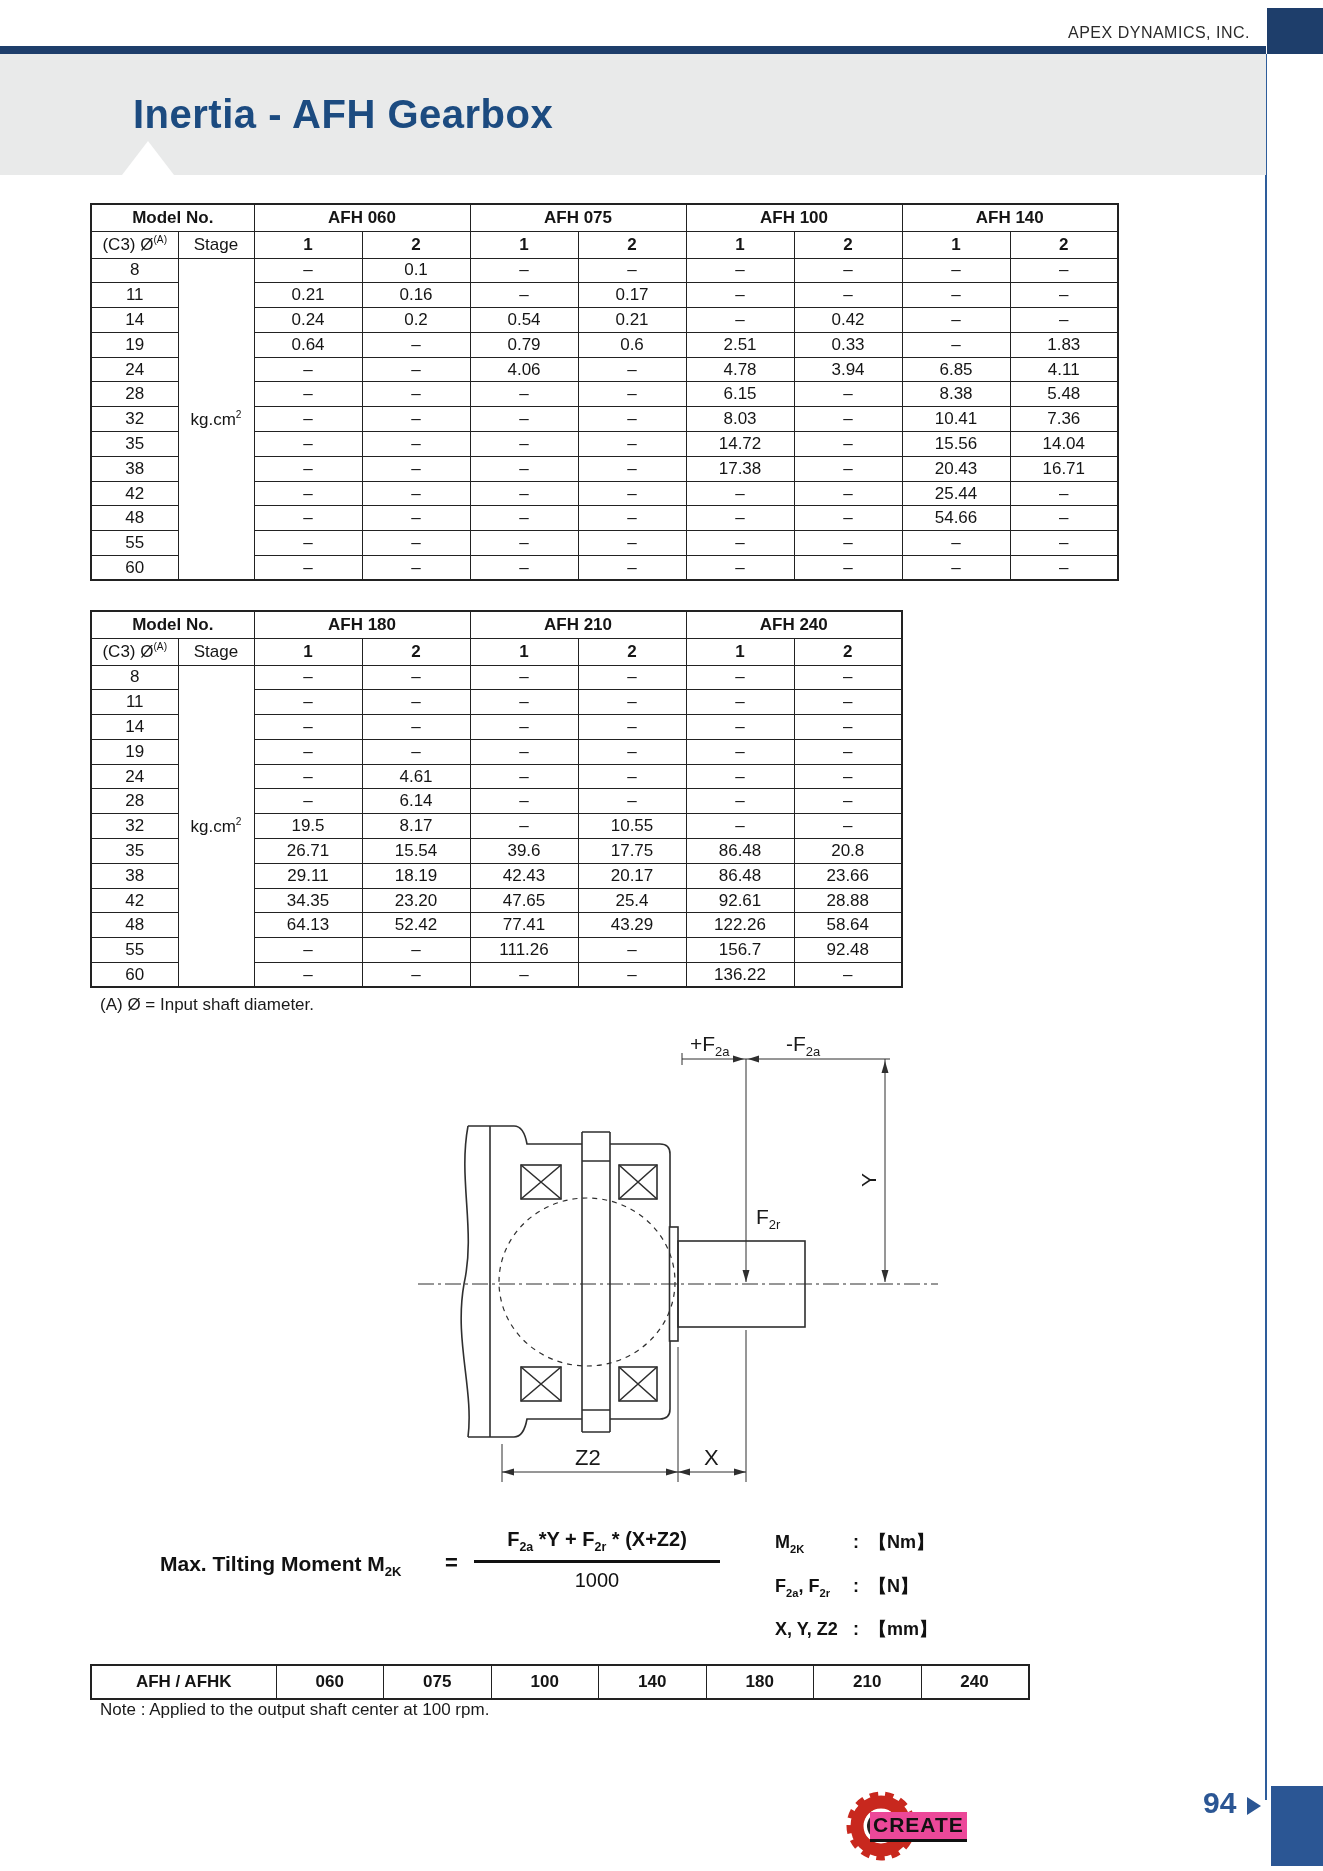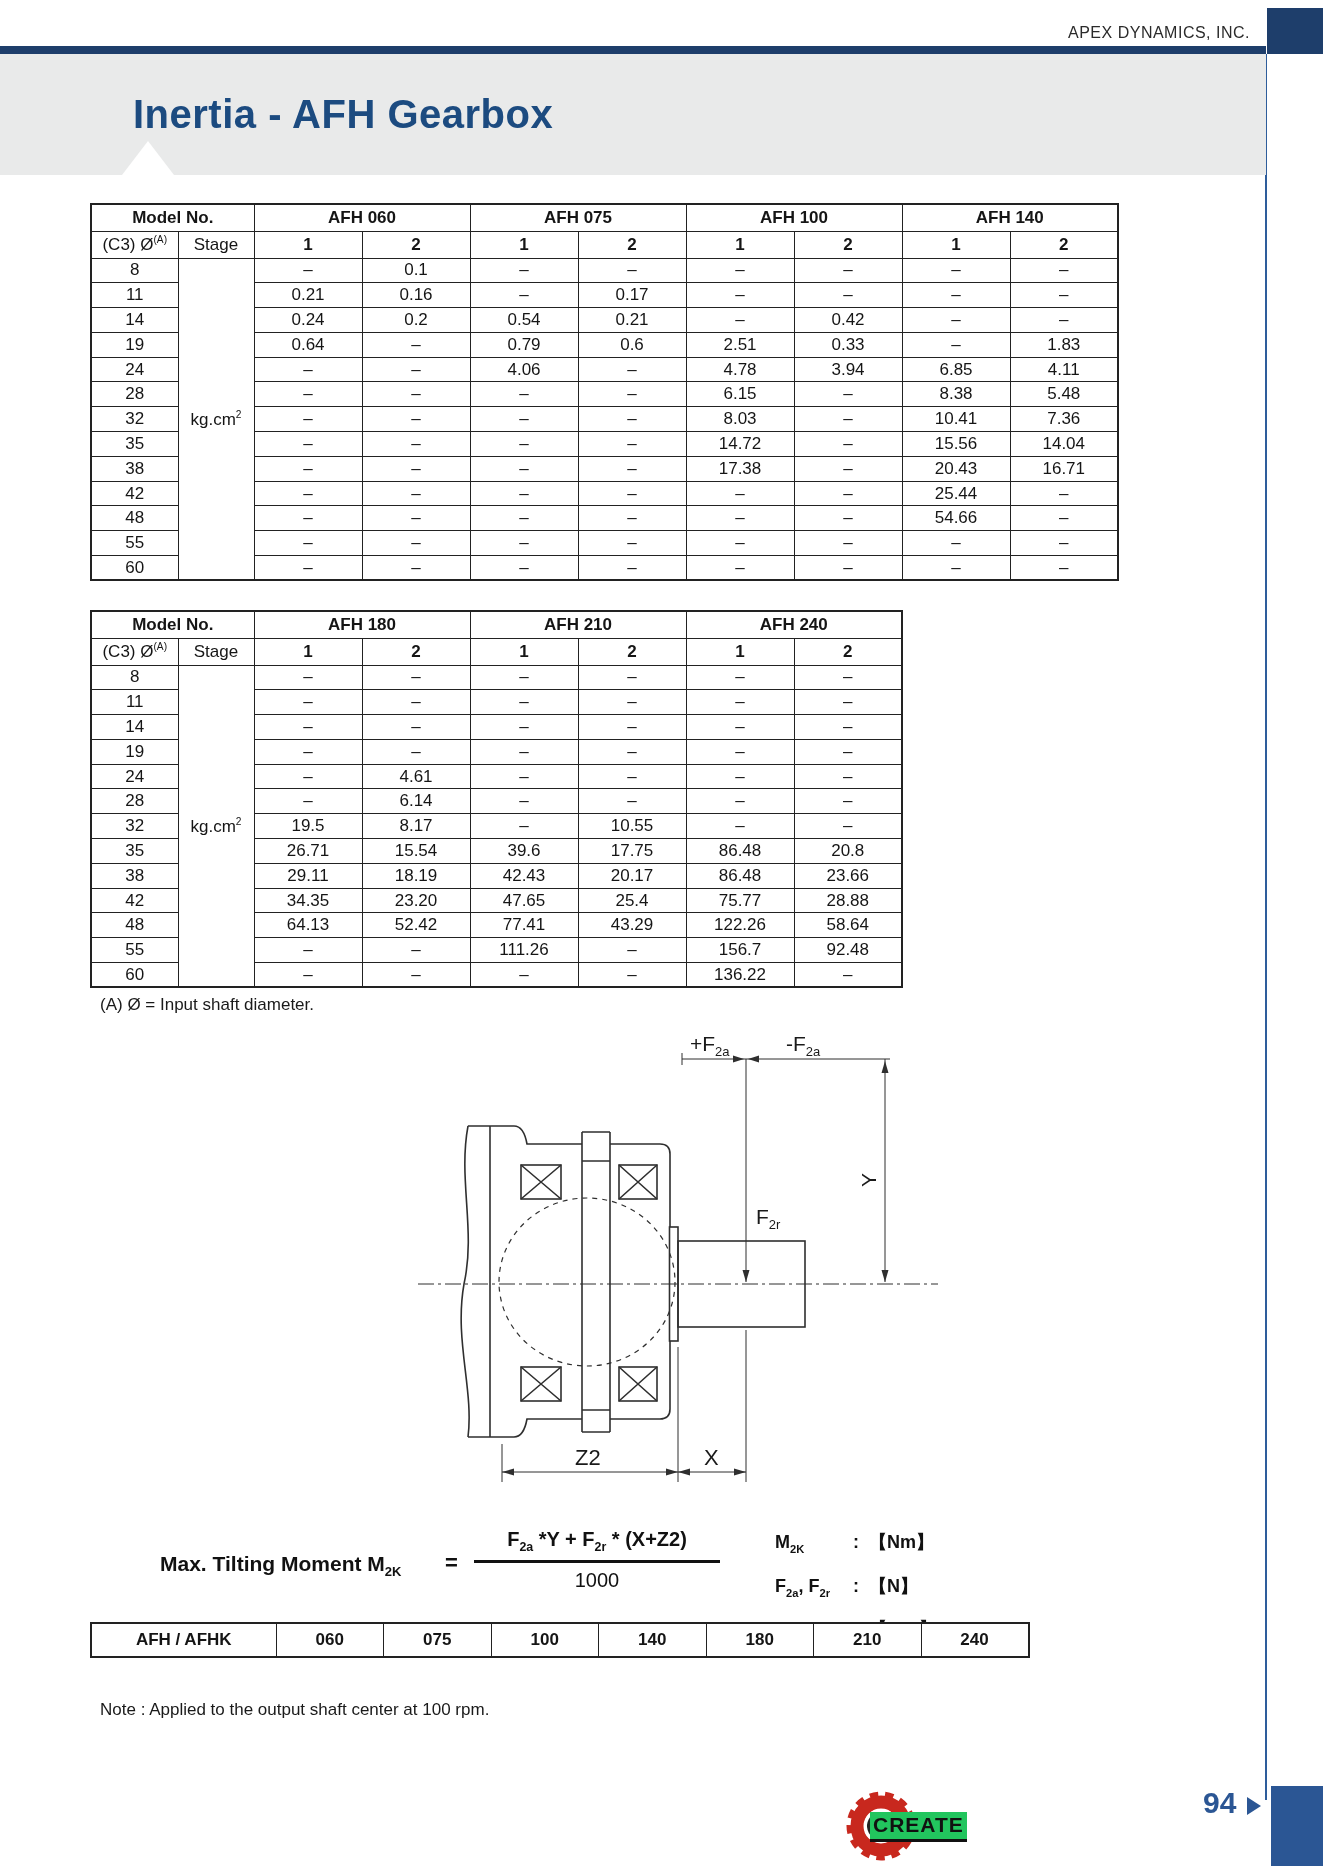--- a/index.html
+++ b/index.html
@@ -46,21 +46,21 @@
   table.z2 tr{height:34px;}
   th.z2-label{font-size:20px;font-weight:bold;}
   th.z2-size{font-size:17px;font-weight:bold;}
   .z2-rowlabel{font-size:19px;font-weight:bold;}
   .z2-rowlabel .u{font-size:15px;}
   
   .page-num{top:1786px;left:1203px;font-size:30px;font-weight:bold;color:#2b5694;}
   .page-arrow{top:1797px;left:1247px;width:0;height:0;border-left:14px solid #2b5694;
               border-top:9px solid transparent;border-bottom:9px solid transparent;}
   .bottomsquare{top:1786px;left:1271px;width:52px;height:80px;background:#2b5694;}
-  .logo-text{top:1812px;left:870px;font-size:21px;font-weight:bold;color:#111;background:#22c55e;
+  .logo-text{top:1812px;left:870px;font-size:21px;font-weight:bold;color:#111;background:#ec4899;
              letter-spacing:1px;border-bottom:3px solid #111;padding:1px 3px 2px 3px;}
   .company{top:1886px;left:940px;font-size:30px;font-weight:bold;color:#404040;letter-spacing:-3px;
            white-space:nowrap;
            text-shadow:-2px -2px 0 #fff,2px -2px 0 #fff,-2px 2px 0 #fff,2px 2px 0 #fff,
                        0 -2px 0 #fff,0 2px 0 #fff,-2px 0 0 #fff,2px 0 0 #fff;}
   svg text{font-family:"Liberation Sans",sans-serif;fill:#1a1a1a;}
 </style>
 </head>
 <body>
 
@@ -370,21 +370,21 @@
             <td>20.17</td>
             <td>86.48</td>
             <td>23.66</td>
           </tr>
           <tr>
             <td class="dia">42</td>
             <td>34.35</td>
             <td>23.20</td>
             <td>47.65</td>
             <td>25.4</td>
-            <td>75.77</td>
+            <td>92.61</td>
             <td>28.88</td>
           </tr>
           <tr>
             <td class="dia">48</td>
             <td>64.13</td>
             <td>52.42</td>
             <td>77.41</td>
             <td>43.29</td>
             <td>122.26</td>
             <td>58.64</td>
@@ -493,21 +493,21 @@
     <div>【Nm】</div>
     <div><span>F</span><sub>2a</sub><span>, </span><span>F</span><sub>2r</sub></div>
     <div>:</div>
     <div>【N】</div>
     <div>X, Y, Z2</div>
     <div>:</div>
     <div>【mm】</div>
   </div>
 
   <div class="abs" style="top:1622px;left:90px;">
-    <table class="z2" style="width:938px;">
+    <table class="z2" style="width:938px;margin-top:42px;">
       <colgroup>
         <col style="width:185px">
           <col style="width:107.5px">
           <col style="width:107.5px">
           <col style="width:107.5px">
         <col style="width:107.5px">
           <col style="width:107.5px">
           <col style="width:107.5px">
           <col style="width:107.5px">
       </colgroup>

